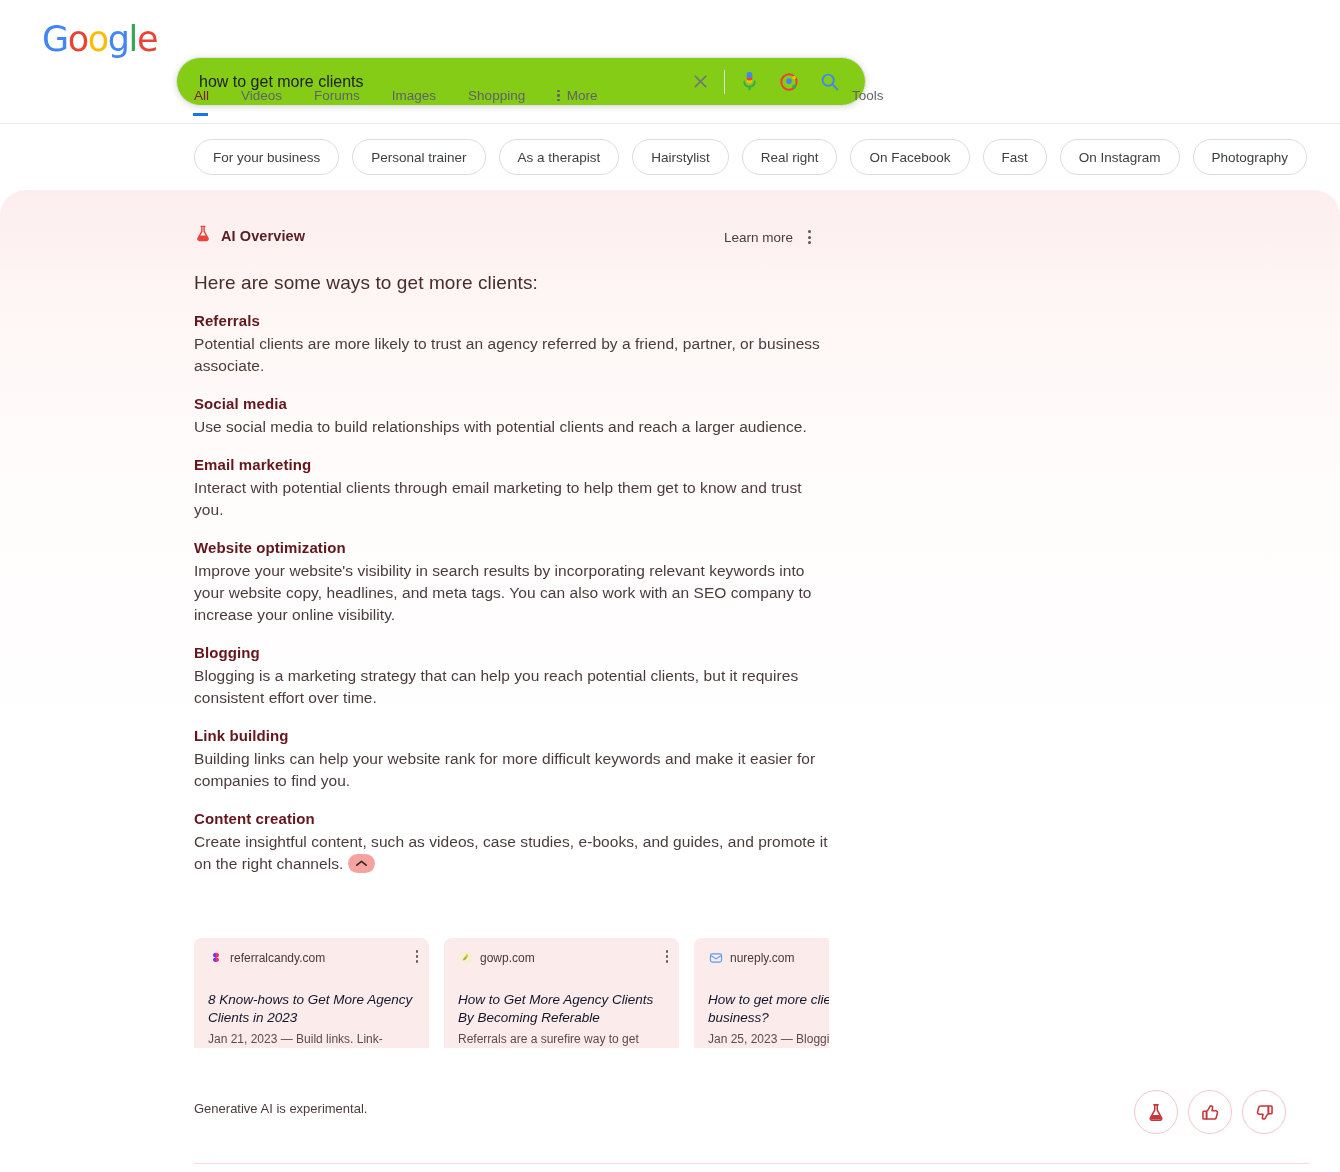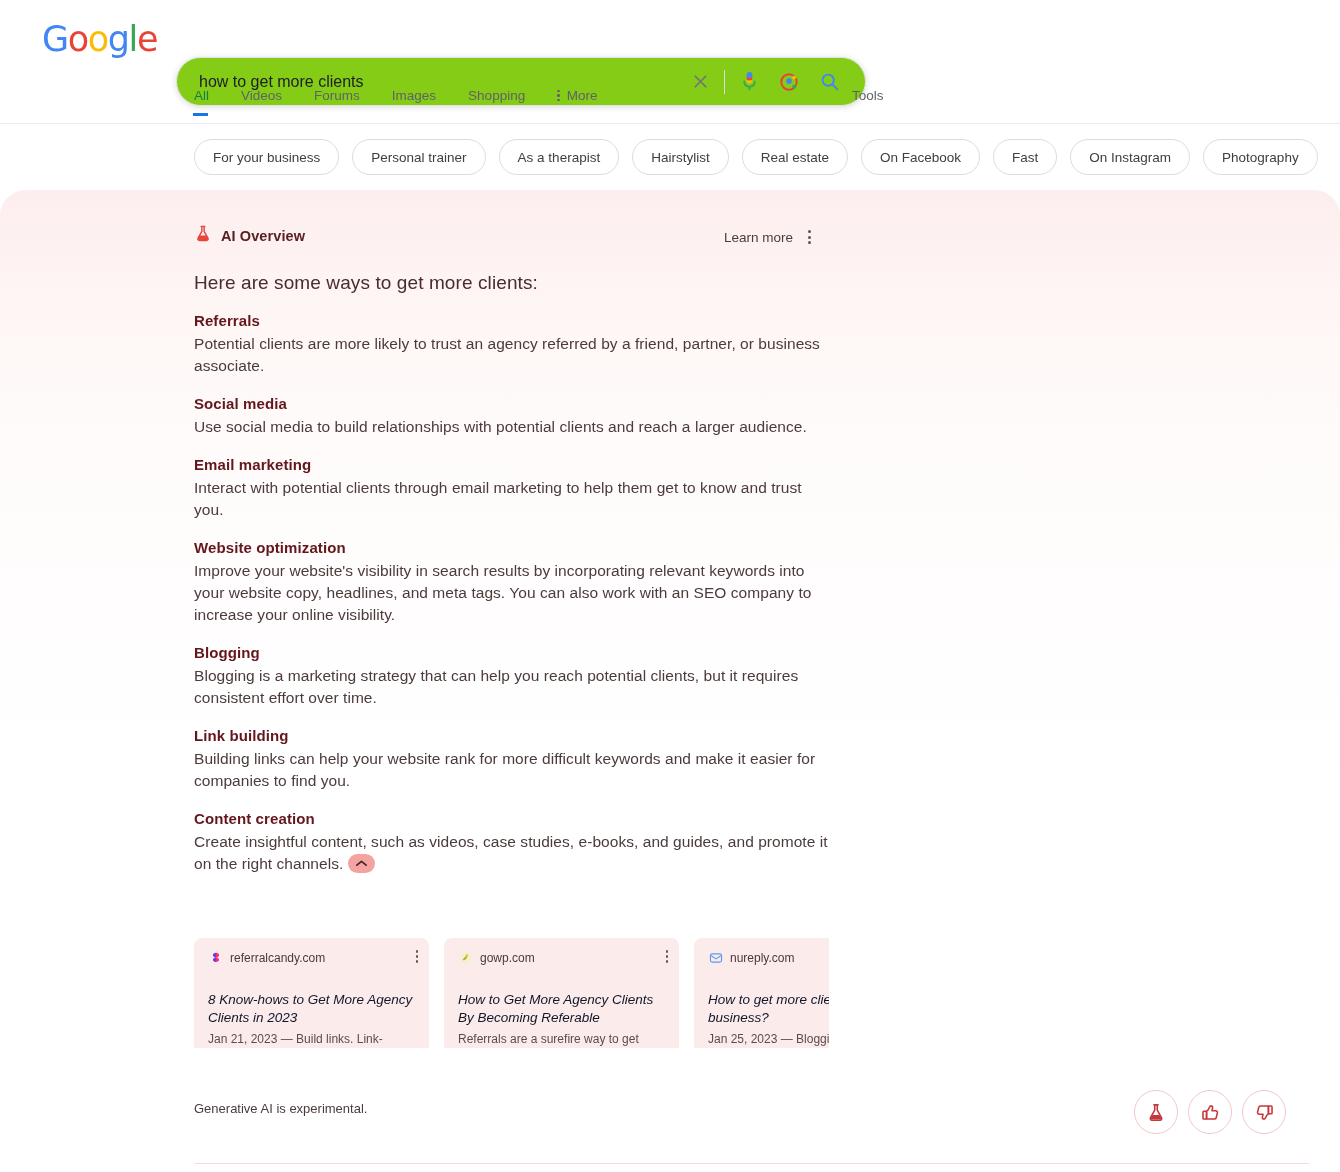--- a/index.html
+++ b/index.html
@@ -43,21 +43,21 @@
   
   .navrow {
     position: absolute; left: 0; top: 82px; width: 1340px; height: 42px;
     border-bottom: 1px solid #ebebeb;
   }
   .tabs { position:absolute; left:194px; top:0; display:flex; align-items:flex-start; gap:0; }
   .tab {
     font-size: 13.5px; color:#5f6368; padding: 6px 16px 13px 0; cursor:pointer;
     white-space:nowrap; position:relative; margin-right: 16px;
   }
-  .tab.active { color:#15803d;text-align:right; }
+  .tab.active { color:#7f1d1d;text-align:right; }
   .tab.active::after {
     content:""; position:absolute; left:-1px; right:17px; bottom:0; height:3px; background:#1a73e8;
   }
   .tab.more { display:flex; align-items:center; gap:7px; }
   .dots-v { display:inline-flex; flex-direction:column; gap:2px; }
   .dots-v i { width:2.5px; height:2.5px; border-radius:50%; background:#5f6368; display:block; }
   .tools-btn { position:absolute; left:852px; top:6px; font-size:13.5px; color:#5f6368; cursor:pointer; }
 
   
   .chiprow {
@@ -222,21 +222,21 @@
       </div>
     </div>
     <div class="tools-btn">Tools</div>
   </div>
 
   <div class="chiprow">
     <div class="chip">For your business</div>
     <div class="chip">Personal trainer</div>
     <div class="chip">As a therapist</div>
     <div class="chip">Hairstylist</div>
-    <div class="chip">Real estate</div>
+    <div class="chip">Real right</div>
     <div class="chip">On Facebook</div>
     <div class="chip">Fast</div>
     <div class="chip">On Instagram</div>
     <div class="chip">Photography</div>
   </div>
 
   <div class="ai-panel">
     <div class="ai-inner">
 
       <div class="ai-head">

